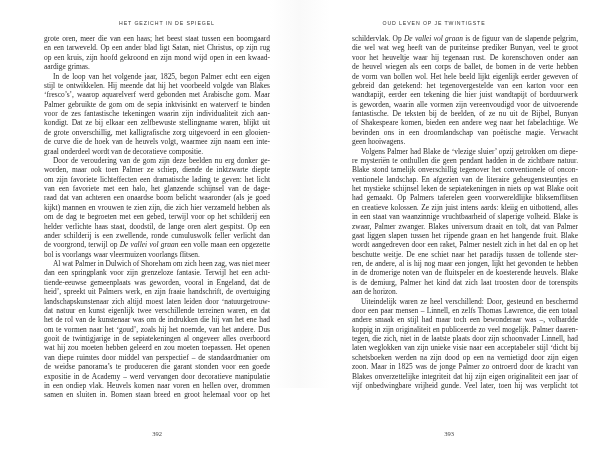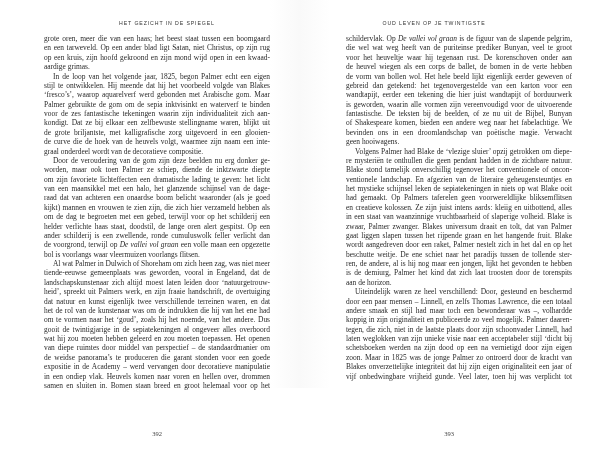--- a/index.html
+++ b/index.html
@@ -23,21 +23,21 @@
   .page.left .running-head { left: 42px; right: 8px; }
   .page.right .running-head { left: 8px; right: 40px; }
   .text-block {
     position: absolute; top: 34px;
     width: 226px;
     font-size: 7.45px; line-height: 9.37px;
     text-align: justify;
     hyphens: manual;
   }
   .page.left .text-block { left: 44px; }
-  .page.right .text-block { left: 46px; }
+  .page.right .text-block { left: 52px; }
   .line { display: block; white-space: nowrap; text-align-last: justify; text-align: justify; }
   .line.last { text-align-last: left; }
   .line.indent { text-indent: 9px; }
   .line i { font-style: italic; }
   .folio {
     position: absolute; top: 430px; left: 0; right: 0;
     text-align: center; font-size: 6.5px; color: #444;
   }
   .page.left .folio { left: 44px; width: 226px; right: auto; }
   .page.right .folio { left: 36px; width: 226px; right: auto; }
@@ -52,38 +52,39 @@
         <span class="line">grote oren, meer die van een haas; het beest staat tussen een boomgaard</span>
         <span class="line">en een tarweveld. Op een ander blad ligt Satan, niet Christus, op zijn rug</span>
         <span class="line">op een kruis, zijn hoofd gekroond en zijn mond wijd open in een kwaad-</span>
         <span class="line last">aardige grimas.</span>
         <span class="line indent">In de loop van het volgende jaar, 1825, begon Palmer echt een eigen</span>
         <span class="line">stijl te ontwikkelen. Hij meende dat hij het voorbeeld volgde van Blakes</span>
         <span class="line">‘fresco’s’, waarop aquarelverf werd gebonden met Arabische gom. Maar</span>
         <span class="line">Palmer gebruikte de gom om de sepia inktvisinkt en waterverf te binden</span>
         <span class="line">voor de zes fantastische tekeningen waarin zijn individualiteit zich aan-</span>
         <span class="line">kondigt. Dat ze bij elkaar een zelfbewuste stellingname waren, blijkt uit</span>
-        <span class="line">de grote briljantste, met kalligrafische zorg uitgevoerd in een glooien-</span>
+        <span class="line">de grote onverschillig, met kalligrafische zorg uitgevoerd in een glooien-</span>
         <span class="line">de curve die de hoek van de heuvels volgt, waarmee zijn naam een inte-</span>
         <span class="line last">graal onderdeel wordt van de decoratieve compositie.</span>
         <span class="line indent">Door de veroudering van de gom zijn deze beelden nu erg donker ge-</span>
         <span class="line">worden, maar ook toen Palmer ze schiep, diende de inktzwarte diepte</span>
         <span class="line">om zijn favoriete lichteffecten een dramatische lading te geven: het licht</span>
-        <span class="line">van een maansikkel met een halo, het glanzende schijnsel van de dage-</span>
+        <span class="line">van een favoriete met een halo, het glanzende schijnsel van de dage-</span>
         <span class="line">raad dat van achteren een onaardse boom belicht waaronder (als je goed</span>
         <span class="line">kijkt) mannen en vrouwen te zien zijn, die zich hier verzameld hebben als</span>
         <span class="line">om de dag te begroeten met een gebed, terwijl voor op het schilderij een</span>
         <span class="line">helder verlichte haas staat, doodstil, de lange oren alert gespitst. Op een</span>
         <span class="line">ander schilderij is een zwellende, ronde cumuluswolk feller verlicht dan</span>
         <span class="line">de voorgrond, terwijl op <i>De vallei vol graan</i> een volle maan een opgezette</span>
         <span class="line last">bol is voorlangs waar vleermuizen voorlangs flitsen.</span>
         <span class="line indent">Al wat Palmer in Dulwich of Shoreham om zich heen zag, was niet meer</span>
+        <span class="line">dan een springplank voor zijn grenzeloze fantasie. Terwijl het een acht-</span>
         <span class="line">tiende-eeuwse gemeenplaats was geworden, vooral in Engeland, dat de</span>
+        <span class="line">heid’, spreekt uit Palmers werk, en zijn fraaie handschrift, de overtuiging</span>
         <span class="line">landschapskunstenaar zich altijd moest laten leiden door ‘natuurgetrouw-</span>
-        <span class="line">heid’, spreekt uit Palmers werk, en zijn fraaie handschrift, de overtuiging</span>
         <span class="line">dat natuur en kunst eigenlijk twee verschillende terreinen waren, en dat</span>
         <span class="line">het de rol van de kunstenaar was om de indrukken die hij van het ene had</span>
         <span class="line">om te vormen naar het ‘goud’, zoals hij het noemde, van het andere. Dus</span>
         <span class="line">gooit de twintigjarige in de sepiatekeningen al ongeveer alles overboord</span>
         <span class="line">wat hij zou moeten hebben geleerd en zou moeten toepassen. Het openen</span>
         <span class="line">van diepe ruimtes door middel van perspectief – de standaardmanier om</span>
         <span class="line">de weidse panorama’s te produceren die garant stonden voor een goede</span>
         <span class="line">expositie in de Academy – werd vervangen door decoratieve manipulatie</span>
         <span class="line">in een ondiep vlak. Heuvels komen naar voren en hellen over, drommen</span>
         <span class="line">samen en sluiten in. Bomen staan breed en groot helemaal voor op het</span>
@@ -111,20 +112,21 @@
         <span class="line">ventionele landschap. En afgezien van de literaire geheugensteuntjes en</span>
         <span class="line">het mystieke schijnsel leken de sepiatekeningen in niets op wat Blake ooit</span>
         <span class="line">had gemaakt. Op Palmers taferelen geen voorwereldlijke bliksemflitsen</span>
         <span class="line">en creatieve kolossen. Ze zijn juist intens aards: kleiig en uitbottend, alles</span>
         <span class="line">in een staat van waanzinnige vruchtbaarheid of slaperige volheid. Blake is</span>
         <span class="line">zwaar, Palmer zwanger. Blakes universum draait en tolt, dat van Palmer</span>
         <span class="line">gaat liggen slapen tussen het rijpende graan en het hangende fruit. Blake</span>
         <span class="line">wordt aangedreven door een raket, Palmer nestelt zich in het dal en op het</span>
         <span class="line">beschutte weitje. De ene schiet naar het paradijs tussen de tollende ster-</span>
         <span class="line">ren, de andere, al is hij nog maar een jongen, lijkt het gevonden te hebben</span>
+        <span class="line">in de dromerige noten van de fluitspeler en de koesterende heuvels. Blake</span>
         <span class="line">is de demiurg, Palmer het kind dat zich laat troosten door de torenspits</span>
         <span class="line last">aan de horizon.</span>
         <span class="line indent">Uiteindelijk waren ze heel verschillend: Door, gesteund en beschermd</span>
         <span class="line">door een paar mensen – Linnell, en zelfs Thomas Lawrence, die een totaal</span>
         <span class="line">andere smaak en stijl had maar toch een bewonderaar was –, volhardde</span>
         <span class="line">koppig in zijn originaliteit en publiceerde zo veel mogelijk. Palmer daaren-</span>
         <span class="line">tegen, die zich, niet in de laatste plaats door zijn schoonvader Linnell, had</span>
         <span class="line">laten weglokken van zijn unieke visie naar een acceptabeler stijl ‘dicht bij</span>
         <span class="line">schetsboeken werden na zijn dood op een na vernietigd door zijn eigen</span>
         <span class="line">zoon. Maar in 1825 was de jonge Palmer zo ontroerd door de kracht van</span>

